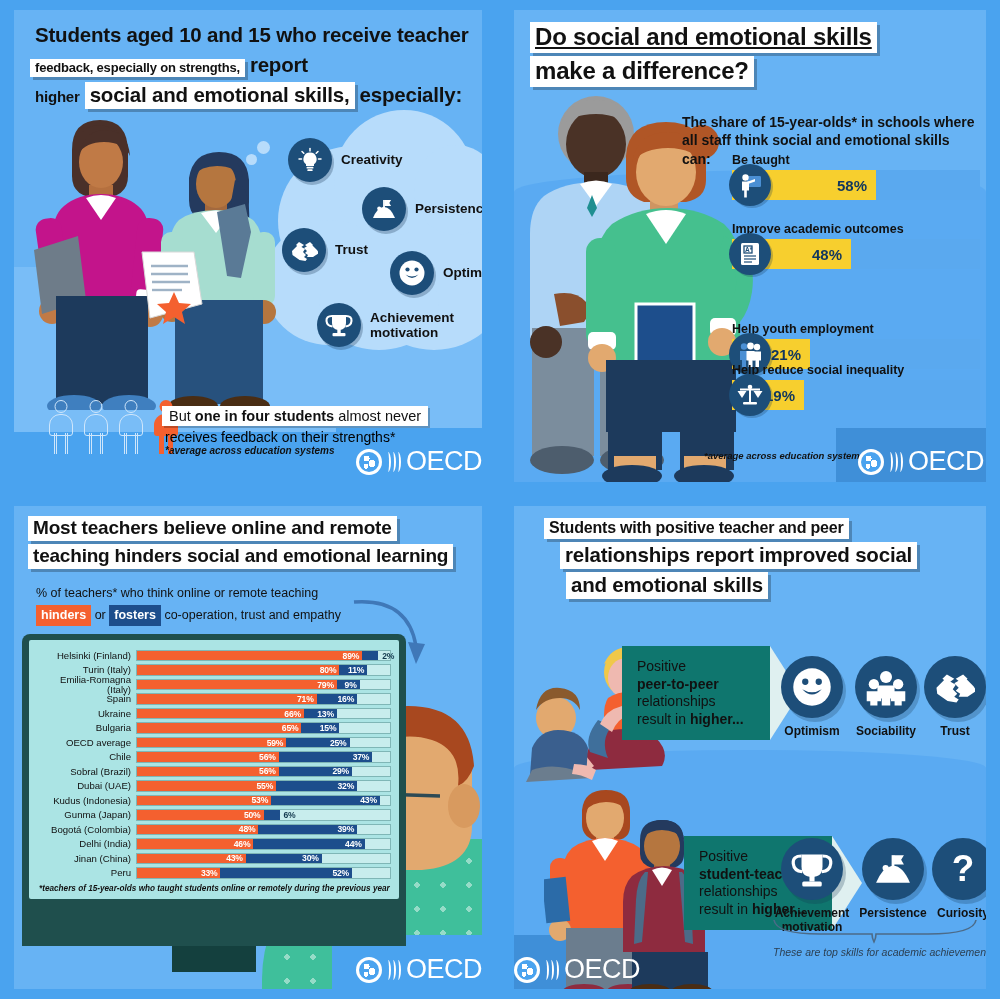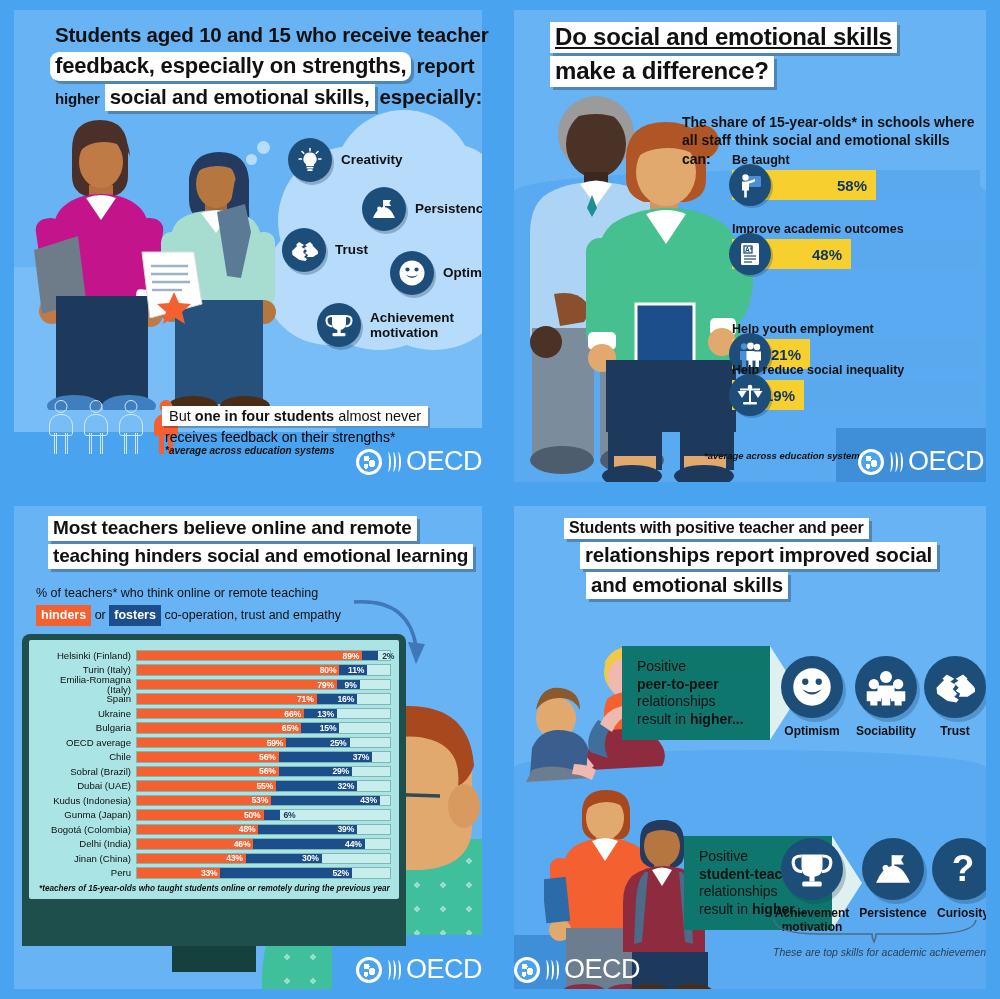--- a/index.html
+++ b/index.html
@@ -8,21 +8,21 @@
     font-family: "Liberation Sans", sans-serif;
     background: #4aa3ef;
     overflow: hidden;
   }
   #root { position: relative; width: 1000px; height: 999px; background: #4aa3ef; }
 
   .panel { position: absolute; overflow: hidden; }
   .panel-inner { position: absolute; overflow: hidden; background: #67b3f4; }
 
   
-  .title { position: absolute; z-index: 30; margin-left: 20px; }
+  .title { position: absolute; z-index: 30; }
   .title .tline {
     display: inline-block;
     font-weight: bold;
     color: #111;
     letter-spacing: -0.2px;
     margin-bottom: 3px;
     white-space: nowrap;
   }
   .hl { background: #ffffff; padding: 1px 5px 2px 5px; box-shadow: 3px 3px 0 rgba(0,0,0,0.25); }
   .nohl { padding: 1px 5px 2px 5px; }
@@ -333,21 +333,21 @@
       <div class="l1">But <b>one in four students</b> almost never</div>
       <div class="l2">receives feedback on their strengths*</div>
       <div class="l3">*average across education systems</div>
     </div>
 
     <div style="position:absolute; right:0; bottom:0; width:146px; height:54px; background:#4aa3ef;"></div>
   </div>
 
   <div class="title" style="left:30px; top:22px;">
     <div><span class="tline nohl" style="font-size:20.5px;">Students aged 10 and 15 who receive teacher</span></div>
-    <div><span class="tline hl" style="font-size:22px;border-radius:9px;">feedback, especially on strengths,</span><span class="tline nohl" style="font-size:20.5px;"> report</span></div>
+    <div><span class="tline hl" style="font-size:13px;">feedback, especially on strengths,</span><span class="tline nohl" style="font-size:20.5px;"> report</span></div>
     <div><span class="tline nohl" style="font-size:15px;">higher </span><span class="tline hl" style="font-size:20.5px;">social and emotional skills,</span><span class="tline nohl" style="font-size:20.5px;"> especially:</span></div>
   </div>
 
   <div class="oecd" style="right:14px; bottom:15px;">
     <span class="globe"></span>
     <span class="waves">
           <span></span>
           <span></span>
           <span></span>
         </span>

